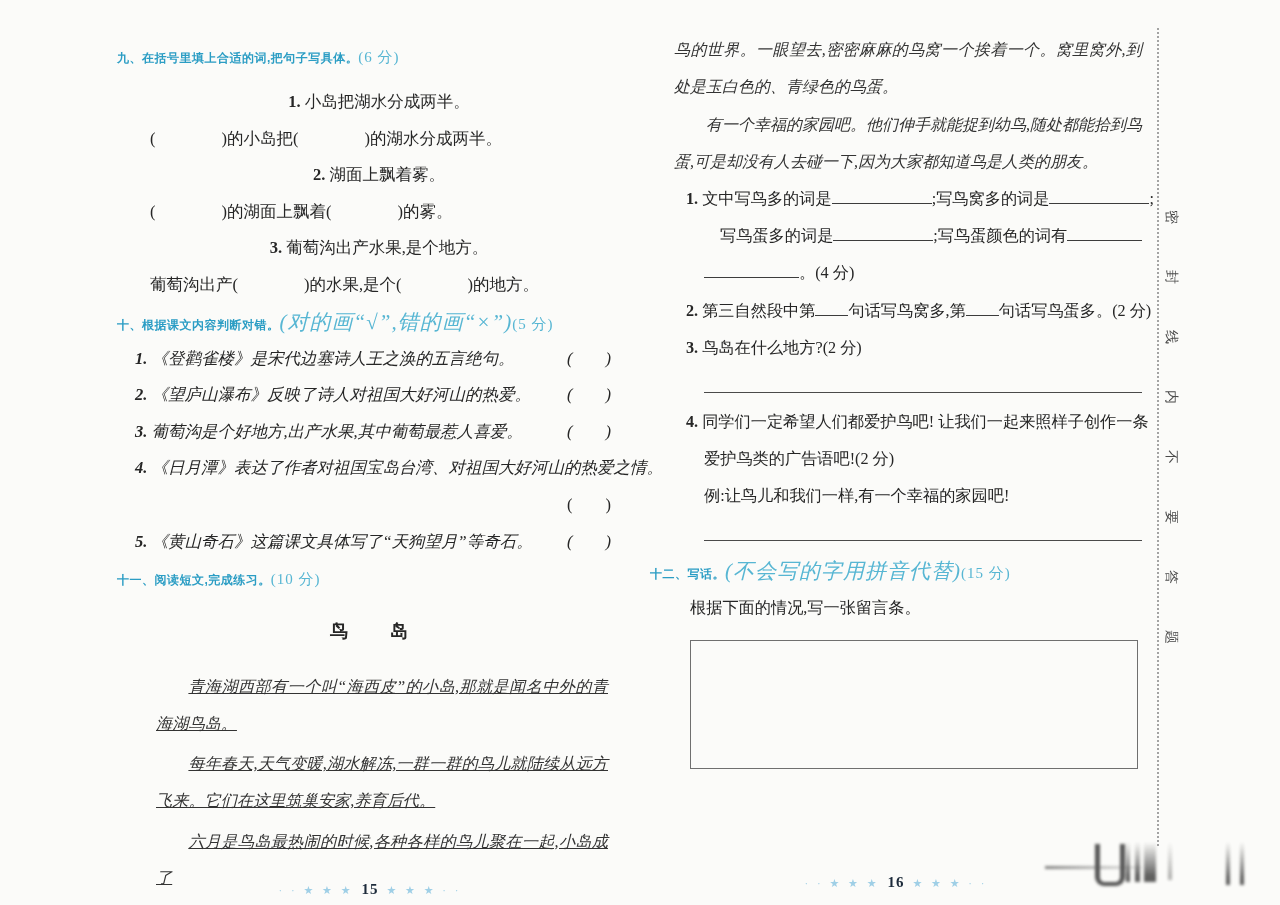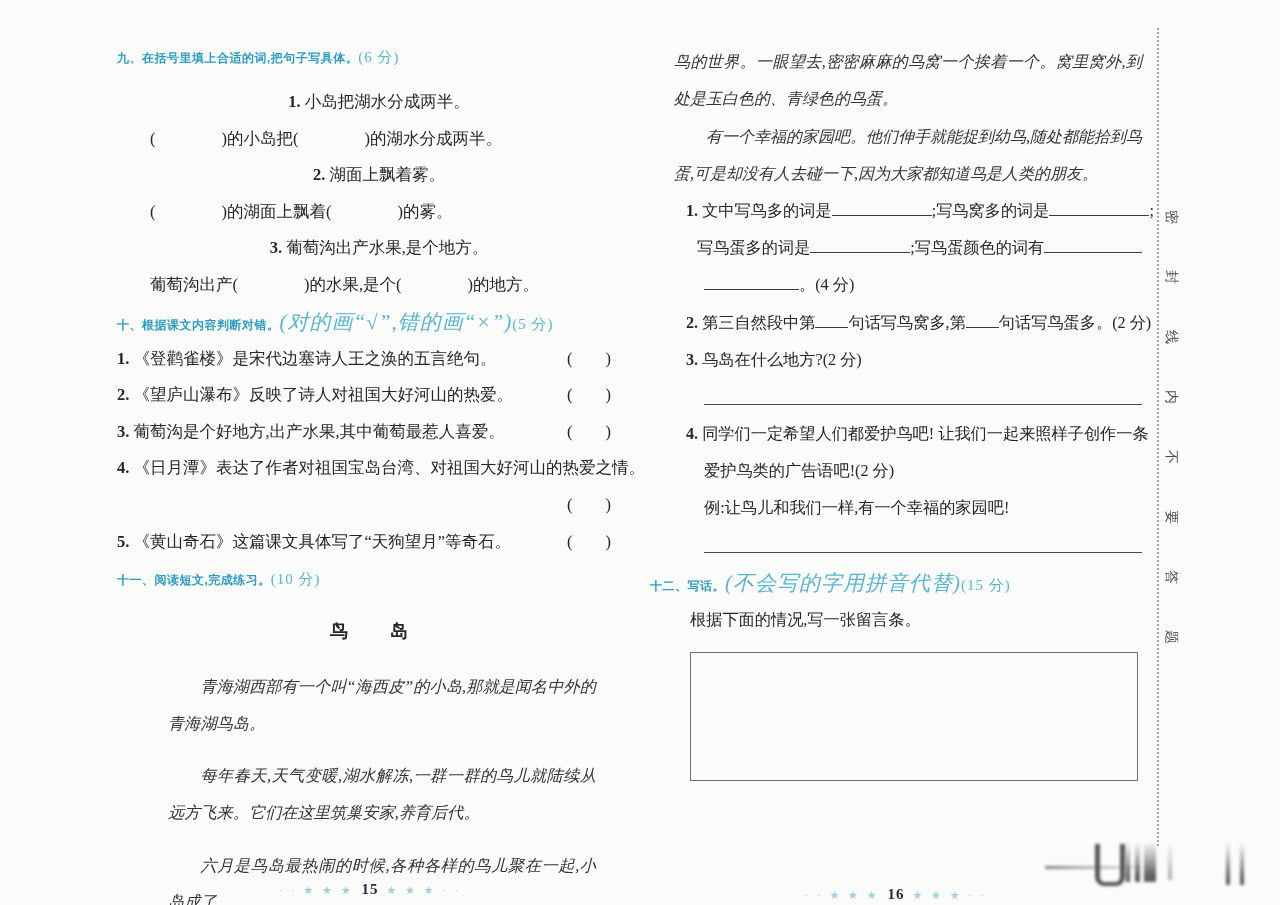--- a/index.html
+++ b/index.html
@@ -4,58 +4,58 @@
 <style>
   html,body{margin:0;padding:0;}
   body{
     width:1280px;height:905px;position:relative;overflow:hidden;
     background:#fbfbf9;
     font-family:"Liberation Serif","DejaVu Serif",serif;
     color:#262626;
   }
   .col{position:absolute;}
   .col.left{left:117px;top:38px;width:506px;font-size:16.5px;}
-  .col.right{left:650px;top:43px;width:492px;font-size:16.2px;}
+  .col.right{left:650px;top:31px;width:492px;font-size:16.2px;}
 
   
   .sec-head{height:37px;line-height:37px;white-space:nowrap;}
   .sec-title{
     font-family:"Liberation Sans","DejaVu Sans",sans-serif;
     font-weight:bold;font-size:12px;color:#2b9dc4;letter-spacing:.5px;
   }
   .sec-note{font-style:italic;font-size:21px;color:#57b6d3;letter-spacing:1px;}
   .sec-score{font-size:15px;color:#57b6d3;letter-spacing:1px;}
 
   .row{height:36.6px;line-height:36.6px;white-space:nowrap;}
   .col.right .row{height:37.4px;line-height:37.4px;}
   .num{font-weight:bold;margin-right:4px;}
   .item{margin-left:18px;text-align:center;}
   .sub{margin-left:33px;}
 
   
-  .judge{display:flex;}
+  .judge{margin-left:18px;display:flex;font-style:italic;}
   .judge .bracket{margin-left:auto;padding-right:12px;}
   .bracket-only{display:flex;}
   .bracket-only .bracket{margin-left:auto;padding-right:12px;}
 
   
   .passage{margin-left:35px;width:460px;font-size:16.2px;font-style:italic;color:#333;}
-  .passage p{margin:16px;line-height:36.6px;text-align:justify;}
+  .passage p{margin:4px;line-height:36.6px;text-align:justify;text-decoration:underline;}
   .passage p.ind{text-indent:2em;}
   .passage-title{height:40px;line-height:40px;text-align:center;font-weight:bold;font-size:18px;margin-top:14px;letter-spacing:2px;}
   .passage.first{margin-top:18px;}
 
   .rpassage{margin-left:24px;width:468px;font-size:16px;font-style:italic;color:#333;}
   .rpassage p{margin:0;line-height:37.4px;text-align:justify;}
   .rpassage p.ind{text-indent:2em;}
 
   
   .q{margin-left:54px;text-indent:-18px;}
   .qcont{margin-left:54px;}
-  .qflex{margin-left:47px;display:flex;align-items:baseline;white-space:nowrap;}
+  .qflex{margin-left:70px;display:flex;align-items:baseline;white-space:nowrap;}
   .blank{display:inline-block;border-bottom:1px solid #3c3c3c;height:15px;vertical-align:baseline;}
   .blank.w1{width:100px;}
   .blank.w2{width:95px;}
   .blank.sm{width:33px;}
   .blank.grow{flex:1;}
   .rule{height:24px;border-bottom:1px solid #4a4a4a;margin-left:54px;}
   .gap11{margin-top:11px;}
   .gap12{margin-top:12px;}
 
   .sec12-line{margin-left:40px;}

